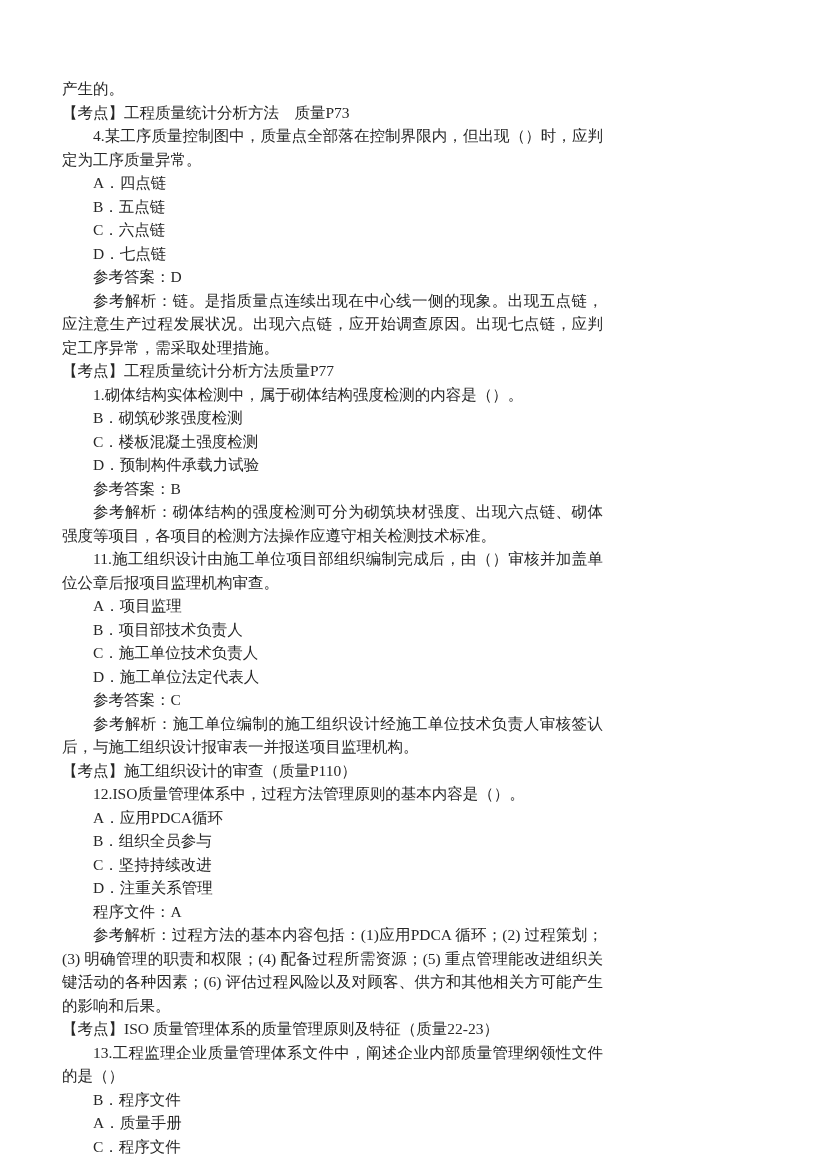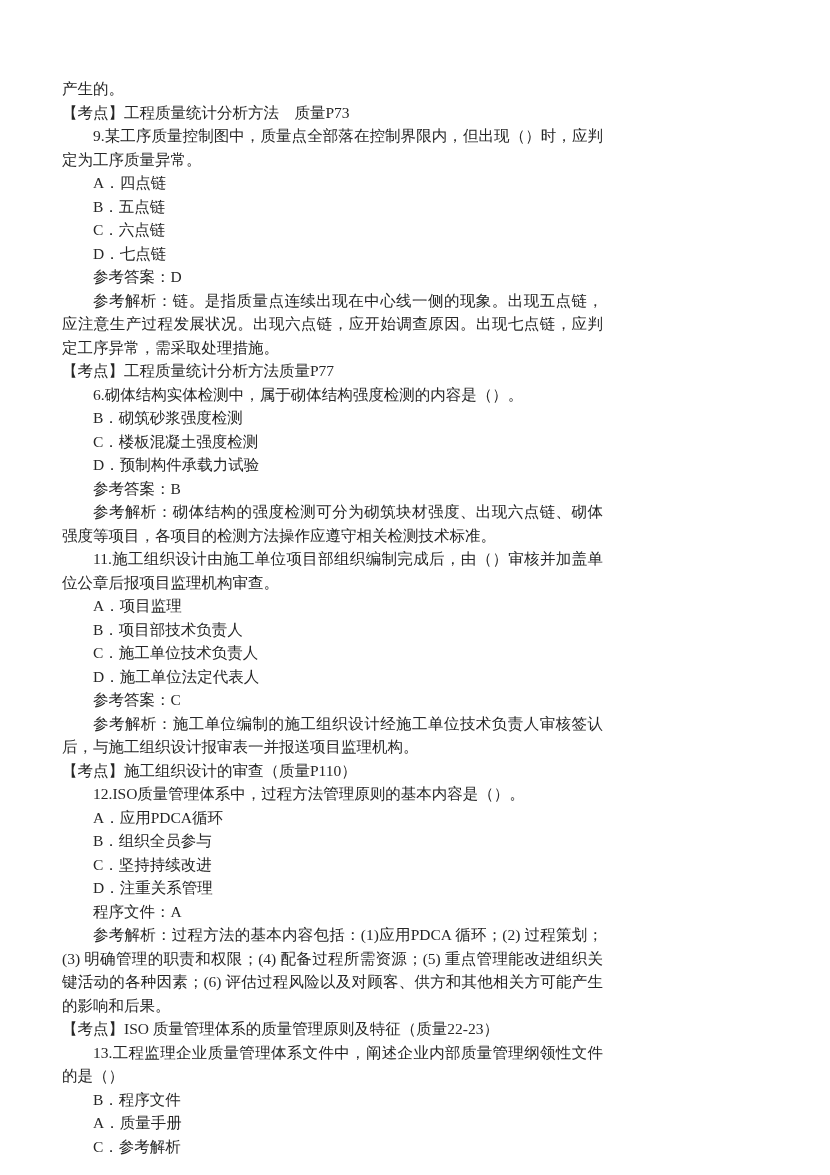--- a/index.html
+++ b/index.html
@@ -28,29 +28,29 @@
   .doc p.answer,
   .doc p.analysis { text-indent: 2em; }
 </style>
 </head>
 <body>
 
 <div class="page">
   <div class="doc" id="doc-root">
       <p class="line continuation">产生的。</p>
       <p class="line topic">【考点】工程质量统计分析方法　质量P73</p>
-      <p class="line question">9.某工序质量控制图中，质量点全部落在控制界限内，但出现（）时，应判定为工序质量异常。</p>
+      <p class="line question">4.某工序质量控制图中，质量点全部落在控制界限内，但出现（）时，应判定为工序质量异常。</p>
       <p class="line option">A．四点链</p>
       <p class="line option">B．五点链</p>
       <p class="line option">C．六点链</p>
       <p class="line option">D．七点链</p>
       <p class="line answer">参考答案：D</p>
       <p class="line analysis">参考解析：链。是指质量点连续出现在中心线一侧的现象。出现五点链，应注意生产过程发展状况。出现六点链，应开始调查原因。出现七点链，应判定工序异常，需采取处理措施。</p>
       <p class="line topic">【考点】工程质量统计分析方法质量P77</p>
-      <p class="line question">6.砌体结构实体检测中，属于砌体结构强度检测的内容是（）。</p>
+      <p class="line question">1.砌体结构实体检测中，属于砌体结构强度检测的内容是（）。</p>
       <p class="line option">B．砌筑砂浆强度检测</p>
       <p class="line option">C．楼板混凝土强度检测</p>
       <p class="line option">D．预制构件承载力试验</p>
       <p class="line answer">参考答案：B</p>
       <p class="line analysis">参考解析：砌体结构的强度检测可分为砌筑块材强度、出现六点链、砌体强度等项目，各项目的检测方法操作应遵守相关检测技术标准。</p>
       <p class="line question">11.施工组织设计由施工单位项目部组织编制完成后，由（）审核并加盖单位公章后报项目监理机构审查。</p>
       <p class="line option">A．项目监理</p>
       <p class="line option">B．项目部技术负责人</p>
       <p class="line option">C．施工单位技术负责人</p>
       <p class="line option">D．施工单位法定代表人</p>
@@ -61,15 +61,15 @@
       <p class="line option">A．应用PDCA循环</p>
       <p class="line option">B．组织全员参与</p>
       <p class="line option">C．坚持持续改进</p>
       <p class="line option">D．注重关系管理</p>
       <p class="line answer">程序文件：A</p>
       <p class="line analysis">参考解析：过程方法的基本内容包括：(1)应用PDCA 循环；(2) 过程策划；(3) 明确管理的职责和权限；(4) 配备过程所需资源；(5) 重点管理能改进组织关键活动的各种因素；(6) 评估过程风险以及对顾客、供方和其他相关方可能产生的影响和后果。</p>
       <p class="line topic">【考点】ISO 质量管理体系的质量管理原则及特征（质量22-23）</p>
       <p class="line question">13.工程监理企业质量管理体系文件中，阐述企业内部质量管理纲领性文件的是（）</p>
       <p class="line option">B．程序文件</p>
       <p class="line option">A．质量手册</p>
-      <p class="line option">C．参考解析</p>
+      <p class="line option">C．程序文件</p>
     </div>
 </div>
 
 </body></html>

